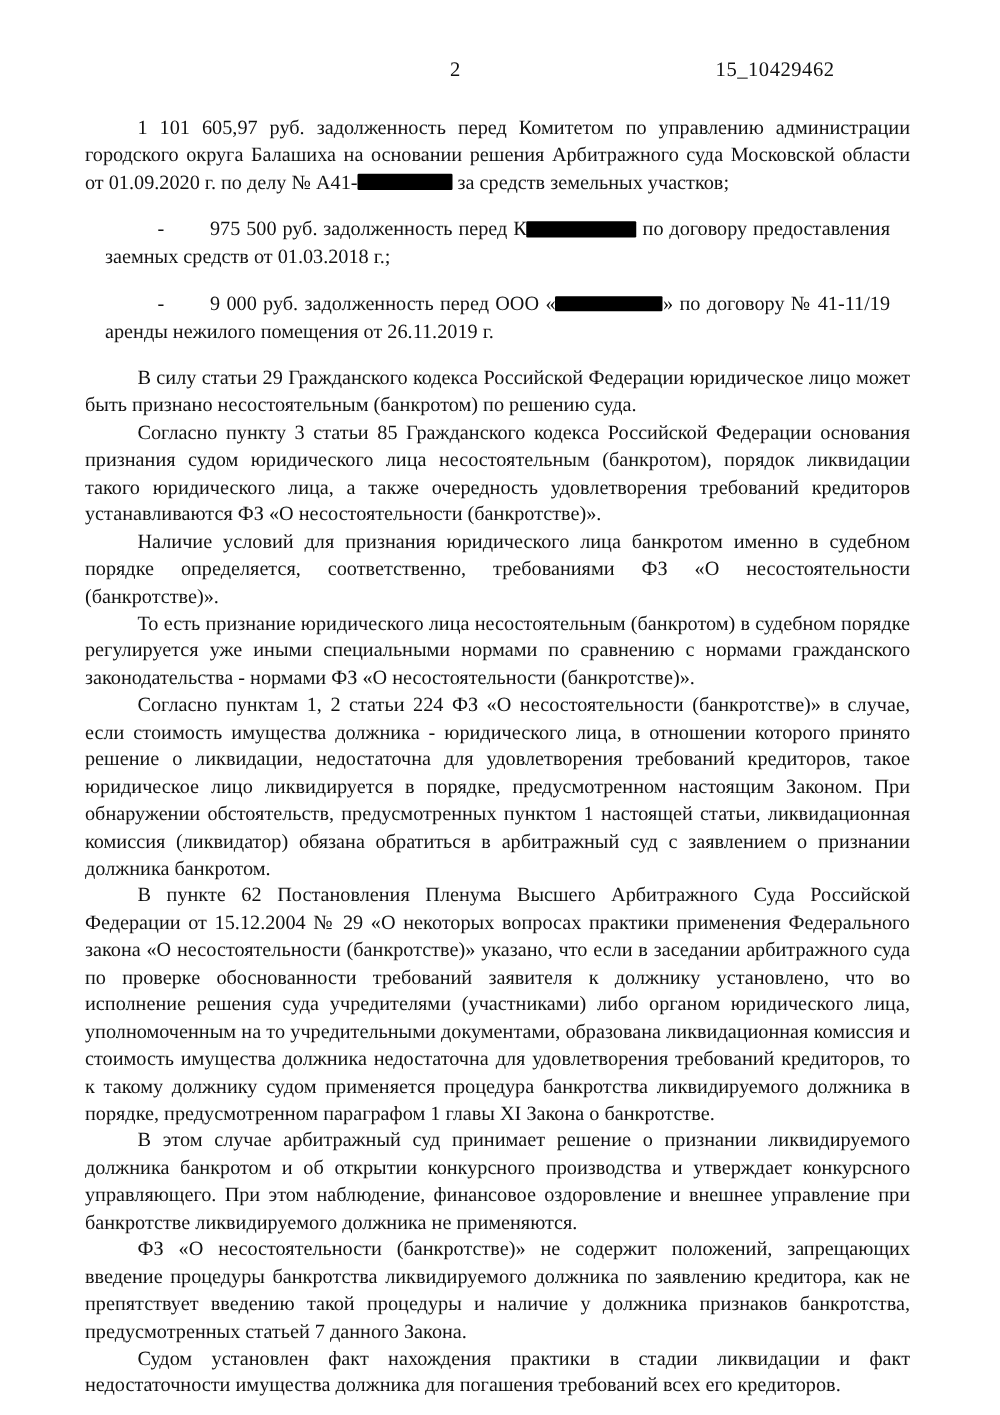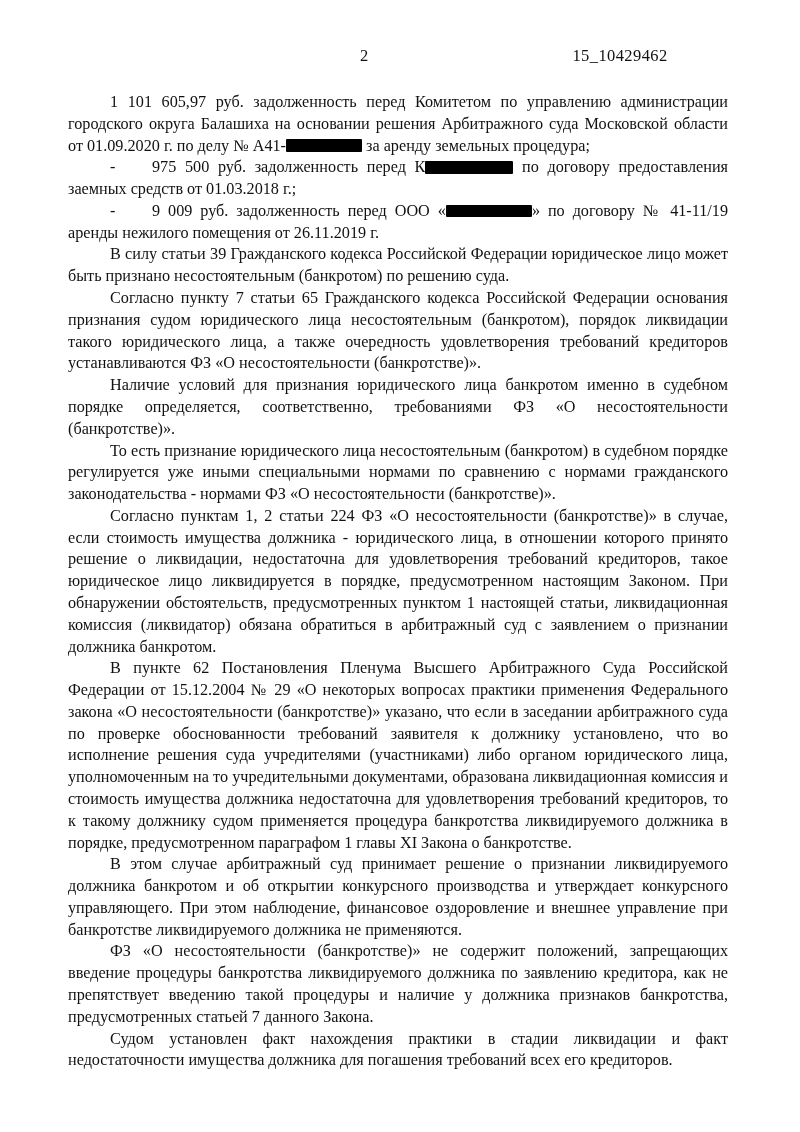--- a/index.html
+++ b/index.html
@@ -42,21 +42,21 @@
     line-height: 1.345;
     text-align: justify;
     text-justify: inter-word;
   }
   p.para {
     margin: 0;
     text-indent: 42px;
     text-align: justify;
   }
   p.bullet {
-    margin: 0;
+    margin: 16px;
     text-indent: 0;
     padding-left: 0;
     text-align: justify;
   }
   .dash {
     display: inline-block;
     width: 42px;
     text-align: left;
     padding-left: 42px;
     box-sizing: content-box;
@@ -80,29 +80,29 @@
 
 <div class="page">
 
   <div class="header-row">
     <span class="page-number">2</span>
     <span class="doc-code">15_10429462</span>
   </div>
 
   <div class="body-text">
 
-    <p class="para"><span>1 101 605,97 руб. задолженность перед Комитетом по управлению администрации городского округа Балашиха на основании решения Арбитражного суда Московской области от 01.09.2020 г. по делу № А41-</span><span class="redact w1"></span> <span>за аренду земельных процедура;</span></p>
+    <p class="para"><span>1 101 605,97 руб. задолженность перед Комитетом по управлению администрации городского округа Балашиха на основании решения Арбитражного суда Московской области от 01.09.2020 г. по делу № А41-</span><span class="redact w1"></span> <span>за средств земельных участков;</span></p>
 
     <p class="bullet"><span class="dash">-</span><span>975 500 руб. задолженность перед К</span><span class="redact w2"></span> <span>по договору предоставления заемных средств от 01.03.2018 г.;</span></p>
 
-    <p class="bullet"><span class="dash">-</span><span>9 009 руб. задолженность перед ООО «</span><span class="redact w3 small"></span><span>» по договору № 41-11/19 аренды нежилого помещения от 26.11.2019 г.</span></p>
+    <p class="bullet"><span class="dash">-</span><span>9 000 руб. задолженность перед ООО «</span><span class="redact w3 small"></span><span>» по договору № 41-11/19 аренды нежилого помещения от 26.11.2019 г.</span></p>
 
-    <p class="para">В силу статьи 39 Гражданского кодекса Российской Федерации юридическое лицо может быть признано несостоятельным (банкротом) по решению суда.</p>
+    <p class="para">В силу статьи 29 Гражданского кодекса Российской Федерации юридическое лицо может быть признано несостоятельным (банкротом) по решению суда.</p>
 
-    <p class="para">Согласно пункту 7 статьи 65 Гражданского кодекса Российской Федерации основания признания судом юридического лица несостоятельным (банкротом), порядок ликвидации такого юридического лица, а также очередность удовлетворения требований кредиторов устанавливаются ФЗ «О несостоятельности (банкротстве)».</p>
+    <p class="para">Согласно пункту 3 статьи 85 Гражданского кодекса Российской Федерации основания признания судом юридического лица несостоятельным (банкротом), порядок ликвидации такого юридического лица, а также очередность удовлетворения требований кредиторов устанавливаются ФЗ «О несостоятельности (банкротстве)».</p>
 
     <p class="para">Наличие условий для признания юридического лица банкротом именно в судебном порядке определяется, соответственно, требованиями ФЗ «О несостоятельности (банкротстве)».</p>
 
     <p class="para">То есть признание юридического лица несостоятельным (банкротом) в судебном порядке регулируется уже иными специальными нормами по сравнению с нормами гражданского законодательства - нормами ФЗ «О несостоятельности (банкротстве)».</p>
 
 
     <p class="para">Согласно пунктам 1, 2 статьи 224 ФЗ «О несостоятельности (банкротстве)» в случае, если стоимость имущества должника - юридического лица, в отношении которого принято решение о ликвидации, недостаточна для удовлетворения требований кредиторов, такое юридическое лицо ликвидируется в порядке, предусмотренном настоящим Законом. При обнаружении обстоятельств, предусмотренных пунктом 1 настоящей статьи, ликвидационная комиссия (ликвидатор) обязана обратиться в арбитражный суд с заявлением о признании должника банкротом.</p>
 
     <p class="para">В пункте 62 Постановления Пленума Высшего Арбитражного Суда Российской Федерации от 15.12.2004 № 29 «О некоторых вопросах практики применения Федерального закона «О несостоятельности (банкротстве)» указано, что если в заседании арбитражного суда по проверке обоснованности требований заявителя к должнику установлено, что во исполнение решения суда учредителями (участниками) либо органом юридического лица, уполномоченным на то учредительными документами, образована ликвидационная комиссия и стоимость имущества должника недостаточна для удовлетворения требований кредиторов, то к такому должнику судом применяется процедура банкротства ликвидируемого должника в порядке, предусмотренном параграфом 1 главы XI Закона о банкротстве.</p>
 

